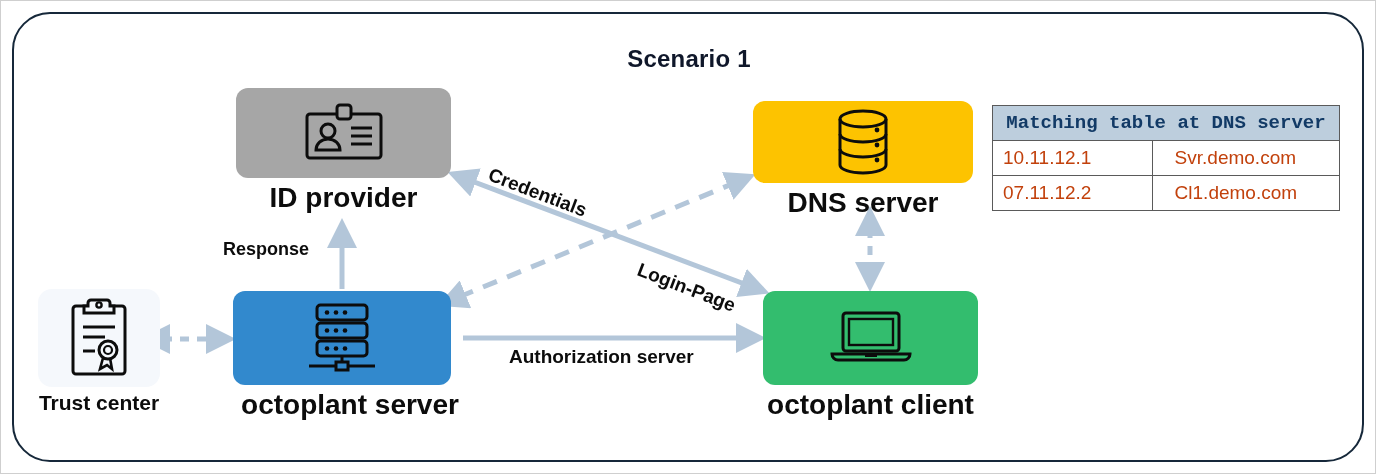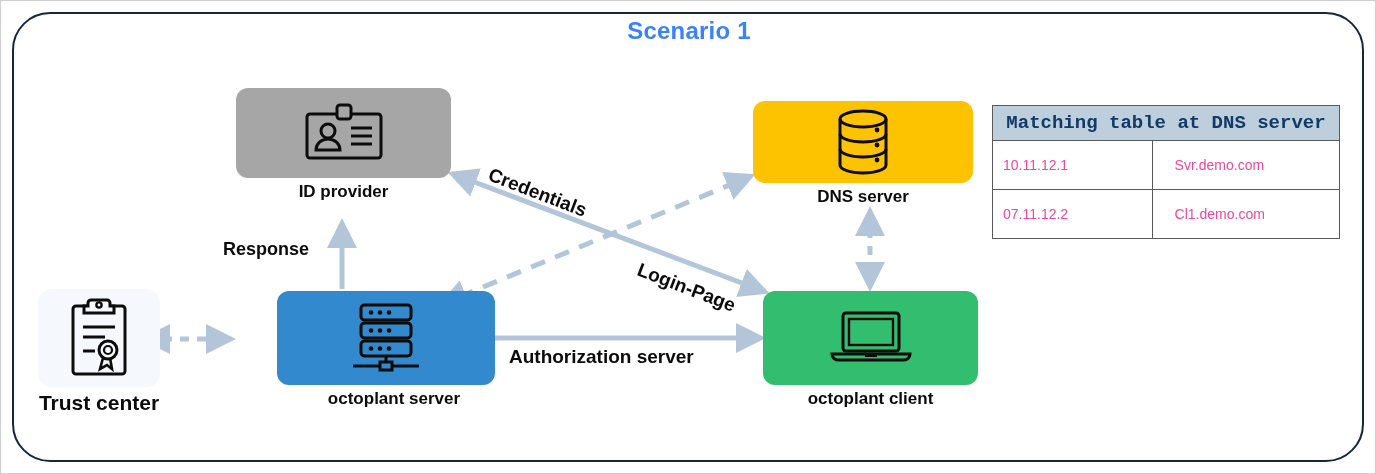--- a/index.html
+++ b/index.html
@@ -29,55 +29,55 @@
     width: 1352px;
     height: 450px;
     box-sizing: border-box;
     border: 2.5px solid #16283a;
     border-radius: 38px;
     pointer-events: none;
   }
   #title {
     position: absolute;
     left: 0;
-    top: 16px;
+    top: 44px;
     width: 1376px;
     text-align: center;
     font-size: 24px;
     font-weight: bold;
-    color: #3b82f6;
+    color: #0f172a;
     letter-spacing: 0.2px;
   }
   
   .node {
     position: absolute;
   }
   .node-box {
     border-radius: 12px;
     display: flex;
     align-items: center;
     justify-content: center;
     box-sizing: border-box;
   }
   .node-label {
     text-align: center;
-    font-size: 17px;
+    font-size: 28px;
     font-weight: bold;
     color: #0c0c0c;
     margin-top: 4px;
     white-space: nowrap;
   }
 
   #node-idprovider { left: 235px; top: 87px; width: 215px; }
   #node-idprovider .node-box { width: 215px; height: 90px; background: #a6a6a6; }
 
   #node-dns { left: 752px; top: 100px; width: 220px; }
   #node-dns .node-box { width: 220px; height: 82px; background: #fdc300; }
 
-  #node-server { left: 232px; top: 290px; width: 234px; margin-left: 44px; }
+  #node-server { left: 232px; top: 290px; width: 234px; }
   #node-server .node-box { width: 218px; height: 94px; background: #3289cd; }
 
   #node-client { left: 762px; top: 290px; width: 215px; }
   #node-client .node-box { width: 215px; height: 94px; background: #33bd6e; }
 
   #node-trust { left: 37px; top: 288px; width: 122px; }
   #node-trust .node-box { width: 122px; height: 98px; background: #f5f8fc; border-radius: 14px; }
   #node-trust .node-label { font-size: 21px; }
 
   
@@ -125,23 +125,23 @@
     background: #bdcedd;
     color: #123a66;
     font-size: 19px;
     font-weight: bold;
     text-align: center;
     padding: 6px 8px;
     border: 1.2px solid #5a5a5a;
     font-family: Liberation Mono, monospace;
   }
   #matching-table td {
-    font-size: 14px;
-    color: #ec4899;
-    padding: 16px 10px;
+    font-size: 19px;
+    color: #c2410c;
+    padding: 6px 10px;
     border: 1.2px solid #5a5a5a;
     background: #ffffff;
   }
   #matching-table td.col-ip { width: 46%; text-align: left; }
   #matching-table td.col-host { text-align: left; padding-left: 22px; border-radius: 17px; }
 </style>
 </head>
 <body>
 
 <div id="canvas">

